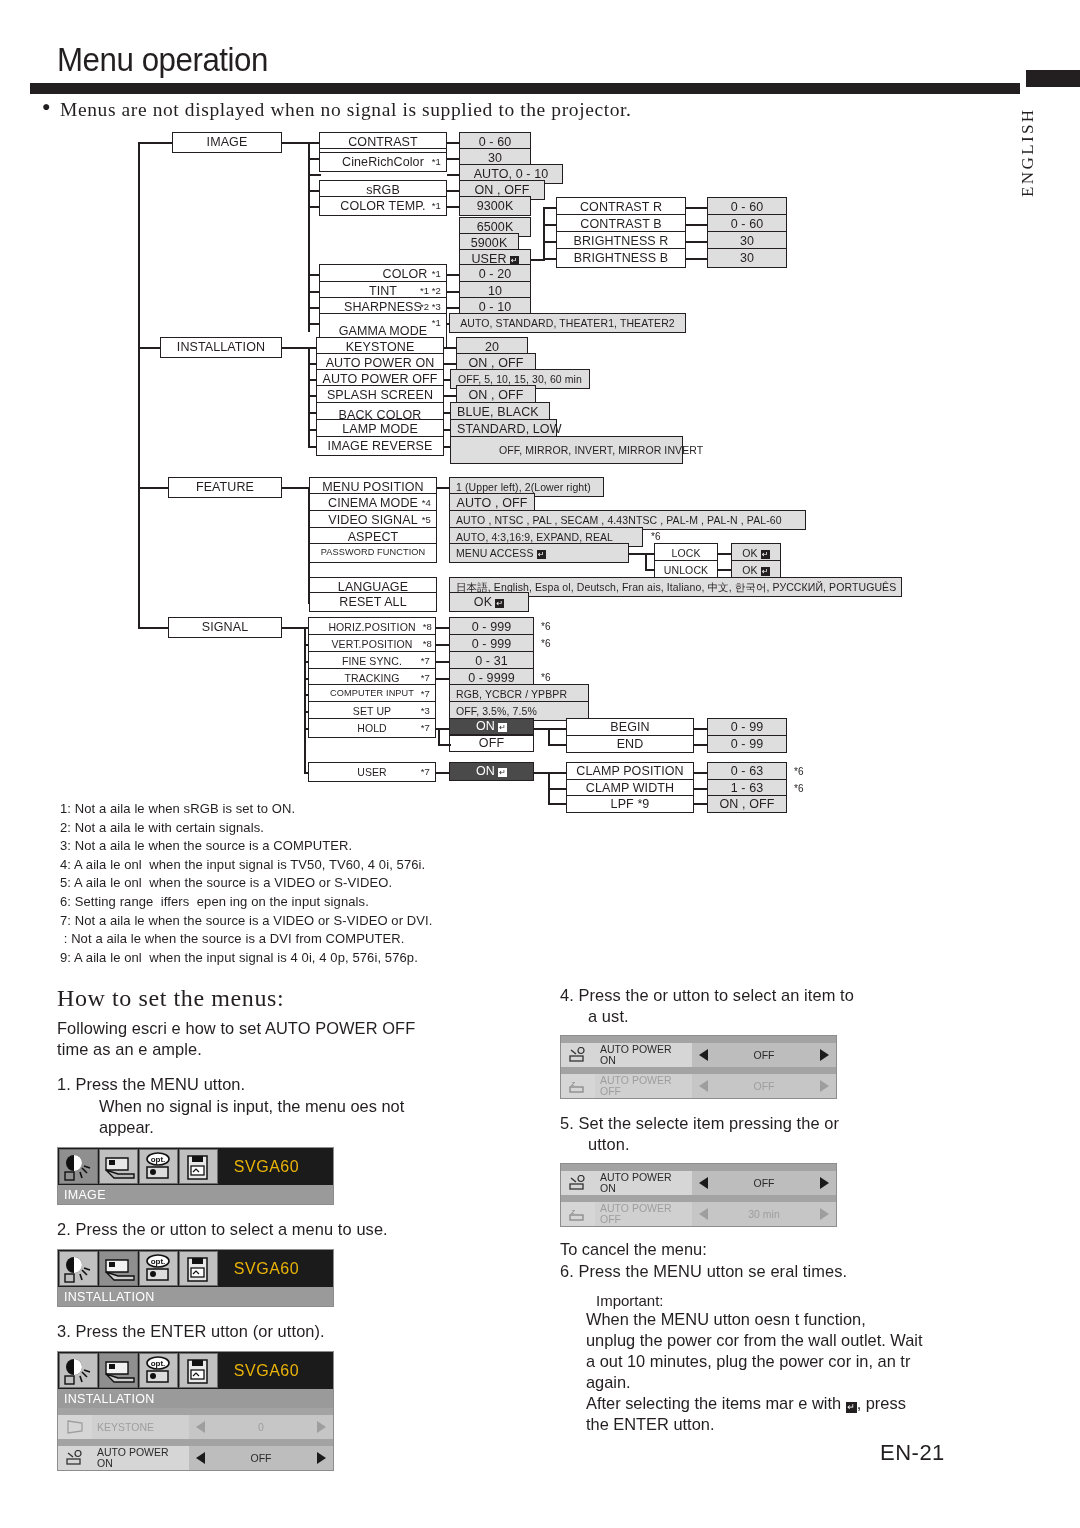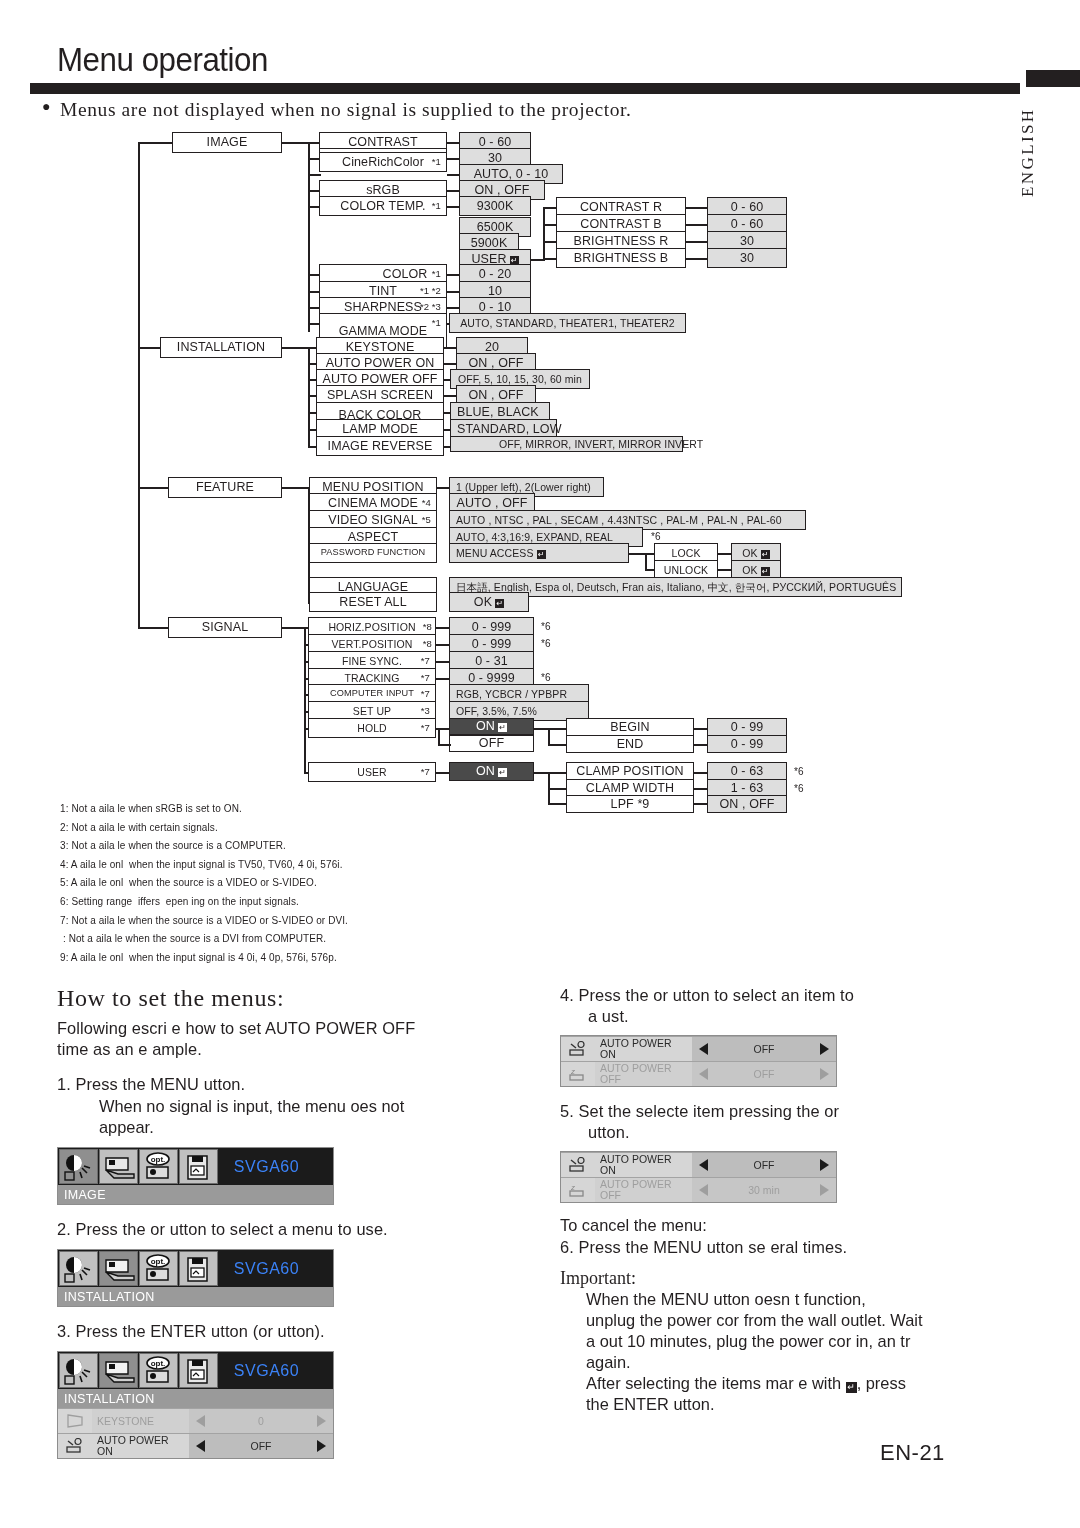--- a/index.html
+++ b/index.html
@@ -41,53 +41,53 @@
   .ln{position:absolute;background:#231f20;}
   .hln{height:1.8px;}
   .vln{width:1.8px;}
   .note{position:absolute;font-size:10px;}
   .ent{display:inline-block;width:9px;height:9px;background:#231f20;color:#fff;
       font-size:8px;line-height:9px;text-align:center;margin-left:3px;
       position:relative;top:1px;}
   .ent:after{content:"\21B5";}
 
   
-  #footnotes{position:absolute;left:60px;top:800px;width:560px;font-size:10px;
+  #footnotes{position:absolute;left:60px;top:800px;width:560px;font-size:13px;
       line-height:18.6px;letter-spacing:.1px;}
   #footnotes div{white-space:pre;}
 
   
   #col-left{position:absolute;left:57px;top:985px;width:480px;}
   #col-right{position:absolute;left:560px;top:985px;width:470px;}
   .h2{font-family:"Liberation Serif",serif;font-size:24px;letter-spacing:.6px;
       margin:0 0 6px 0;font-weight:400;}
   .para{font-size:16.4px;line-height:21px;letter-spacing:.1px;white-space:pre-line;}
   .step{font-size:16.4px;line-height:21px;letter-spacing:.1px;
       padding-left:28px;text-indent:-28px;margin-top:14px;white-space:pre-line;}
   .substep{font-size:16.4px;line-height:21px;padding-left:42px;margin-top:1px;
       white-space:pre-line;}
   .plain{font-size:16.4px;line-height:21px;margin-top:12px;white-space:pre-line;}
-  .imp-title{font-family:Liberation Serif, serif;font-size:18px;margin-top:10px;}
+  .imp-title{font-family:Liberation Sans, sans-serif;font-size:15px;margin-top:10px;margin-left:36px;}
   .imp-body{font-size:16.4px;line-height:21px;padding-left:26px;white-space:pre-line;}
   .entk{display:inline-block;width:11px;height:11px;background:#231f20;color:#fff;
       font-size:9px;line-height:11px;text-align:center;position:relative;top:1px;}
   .entk:after{content:"\21B5";}
 
   
   .osd{border:1px solid #8d8d8d;background:#c9c9c9;width:275px;
        font-size:11px;margin-top:9px;}
   .osd-top{display:flex;align-items:stretch;background:#1b1b1b;height:37px;}
   .osd-ico{width:37px;border:1px solid #6d6d6d;background:#c0c0c0;
       margin:1px 0 1px 1px;position:relative;}
   .osd-ico.sel{background:#8f8f8f;}
-  .osd-sig{flex:1;color:#3b82f6;display:flex;align-items:center;justify-content:center;
+  .osd-sig{flex:1;color:#eab308;display:flex;align-items:center;justify-content:center;
       font-size:16px;letter-spacing:.5px;padding-right:18px;}
   .osd-tab{background:#9a9a9a;color:#fff;height:19px;display:flex;align-items:center;
       padding-left:6px;font-size:12.5px;letter-spacing:.3px;}
-  .osd-row{display:flex;align-items:stretch;height:24px;border-top:1px solid #a3a3a3;}
+  .osd-row{display:flex;align-items:stretch;height:24px;border-top:7px solid #a3a3a3;}
   .osd-row.grey .osd-lbl,.osd-row.grey .osd-val{color:#9e9e9e;}
   .osd-ic2{width:34px;background:#d6d6d6;display:flex;align-items:center;
       justify-content:center;}
   .osd-lbl{flex:1;background:#d6d6d6;display:flex;align-items:center;
       padding-left:5px;font-size:10.5px;line-height:11px;color:#2a2a2a;}
   .osd-val{width:130px;background:#bdbdbd;display:flex;align-items:center;
       justify-content:space-between;padding:0 7px;font-size:10.5px;color:#2a2a2a;}
   .osd-row.grey .osd-val{background:#c6c6c6;}
   .osd-row.grey .osd-lbl{background:#d0d0d0;}
   .tri-l,.tri-r{width:0;height:0;border-top:6px solid transparent;
@@ -316,21 +316,21 @@
     <div class="ln hln" style="left:444px;top:429px;width:6px;"></div>
     <div class="bx v lft" style="left:450px;top:419px;width:107px;height:20px;">
       <span>STANDARD, LOW</span>
       </div>
 
     <div class="ln hln" style="left:308px;top:446px;width:13px;"></div>
     <div class="bx" style="left:316px;top:436px;width:128px;height:20px;">
       <span>IMAGE REVERSE</span>
       </div>
     <div class="ln hln" style="left:444px;top:446px;width:6px;"></div>
-    <div class="bx v lft tiny" style="left:450px;top:436px;width:233px;height:16px;padding-left:48px;">
+    <div class="bx v lft tiny" style="left:450px;top:436px;width:233px;height:28px;padding-left:48px;">
       <span>OFF, MIRROR, INVERT, MIRROR INVERT</span>
       </div>
 
     <div class="ln hln" style="left:138px;top:487px;width:34px;"></div>
     <div class="bx" style="left:168px;top:477px;width:114px;height:21px;">
       <span>FEATURE</span>
       </div>
     <div class="ln hln" style="left:282px;top:487px;width:28px;"></div>
     <div class="ln vln" style="left:308px;top:487px;height:115px;"></div>
 

